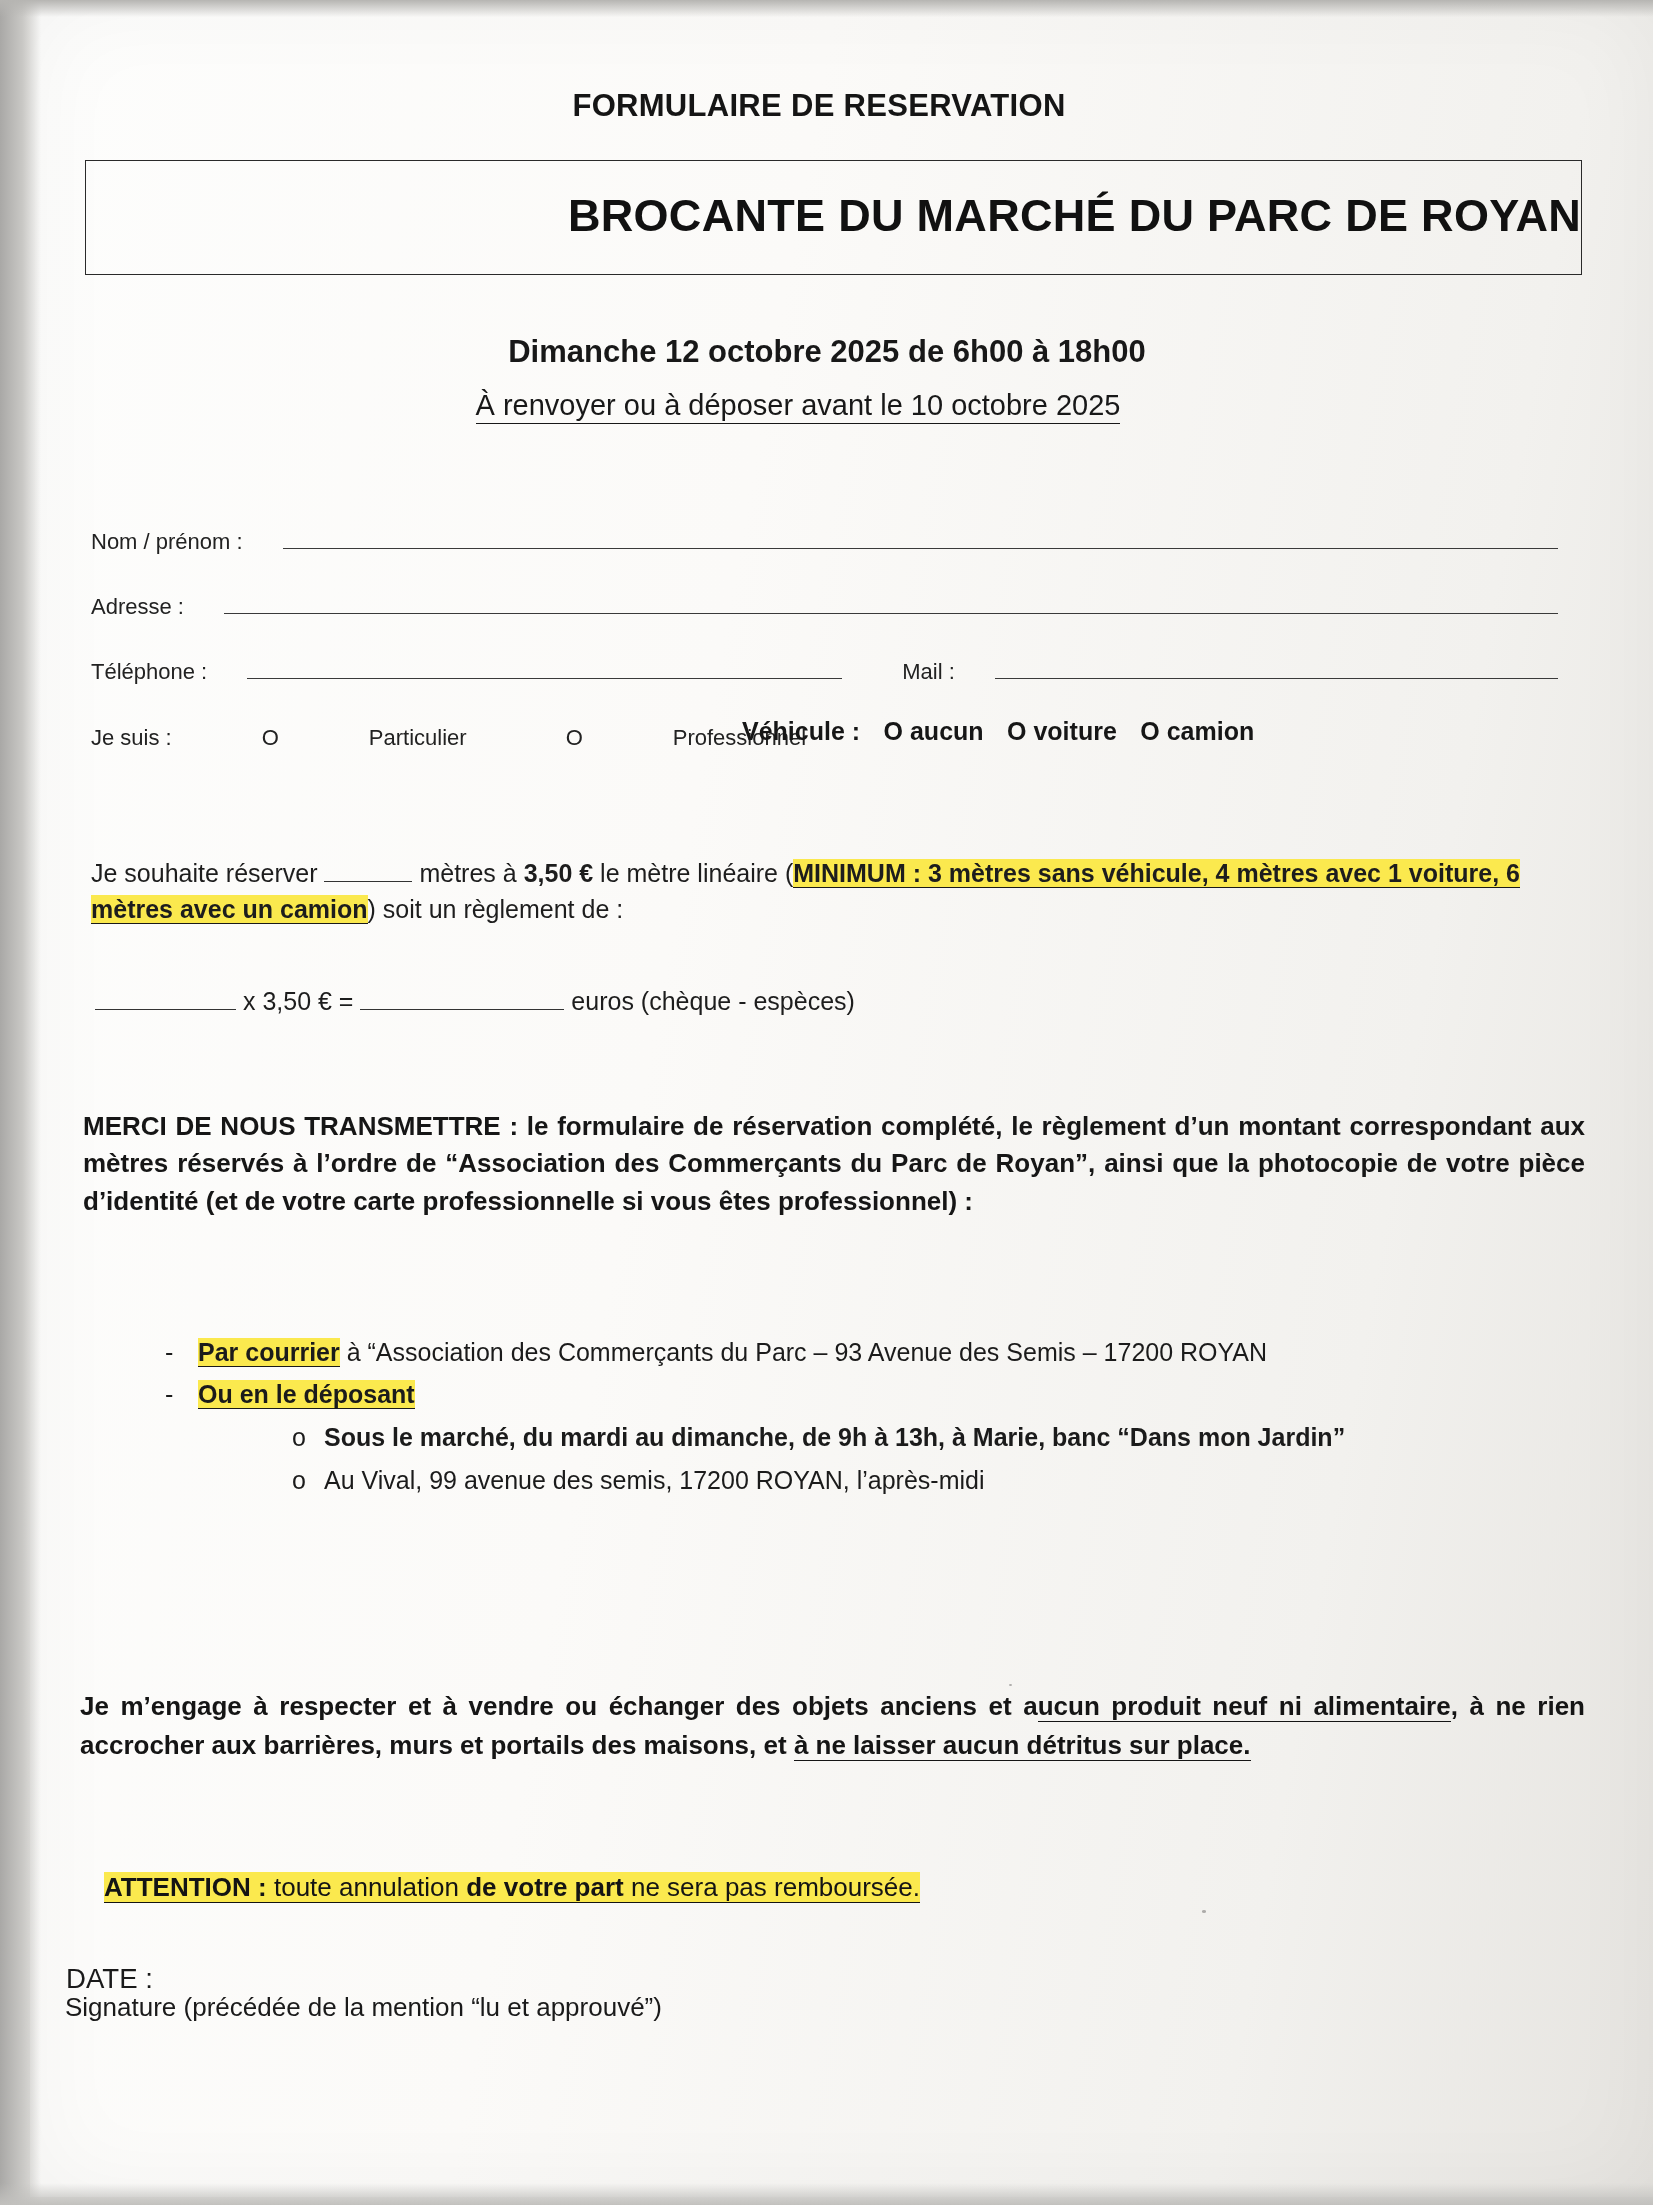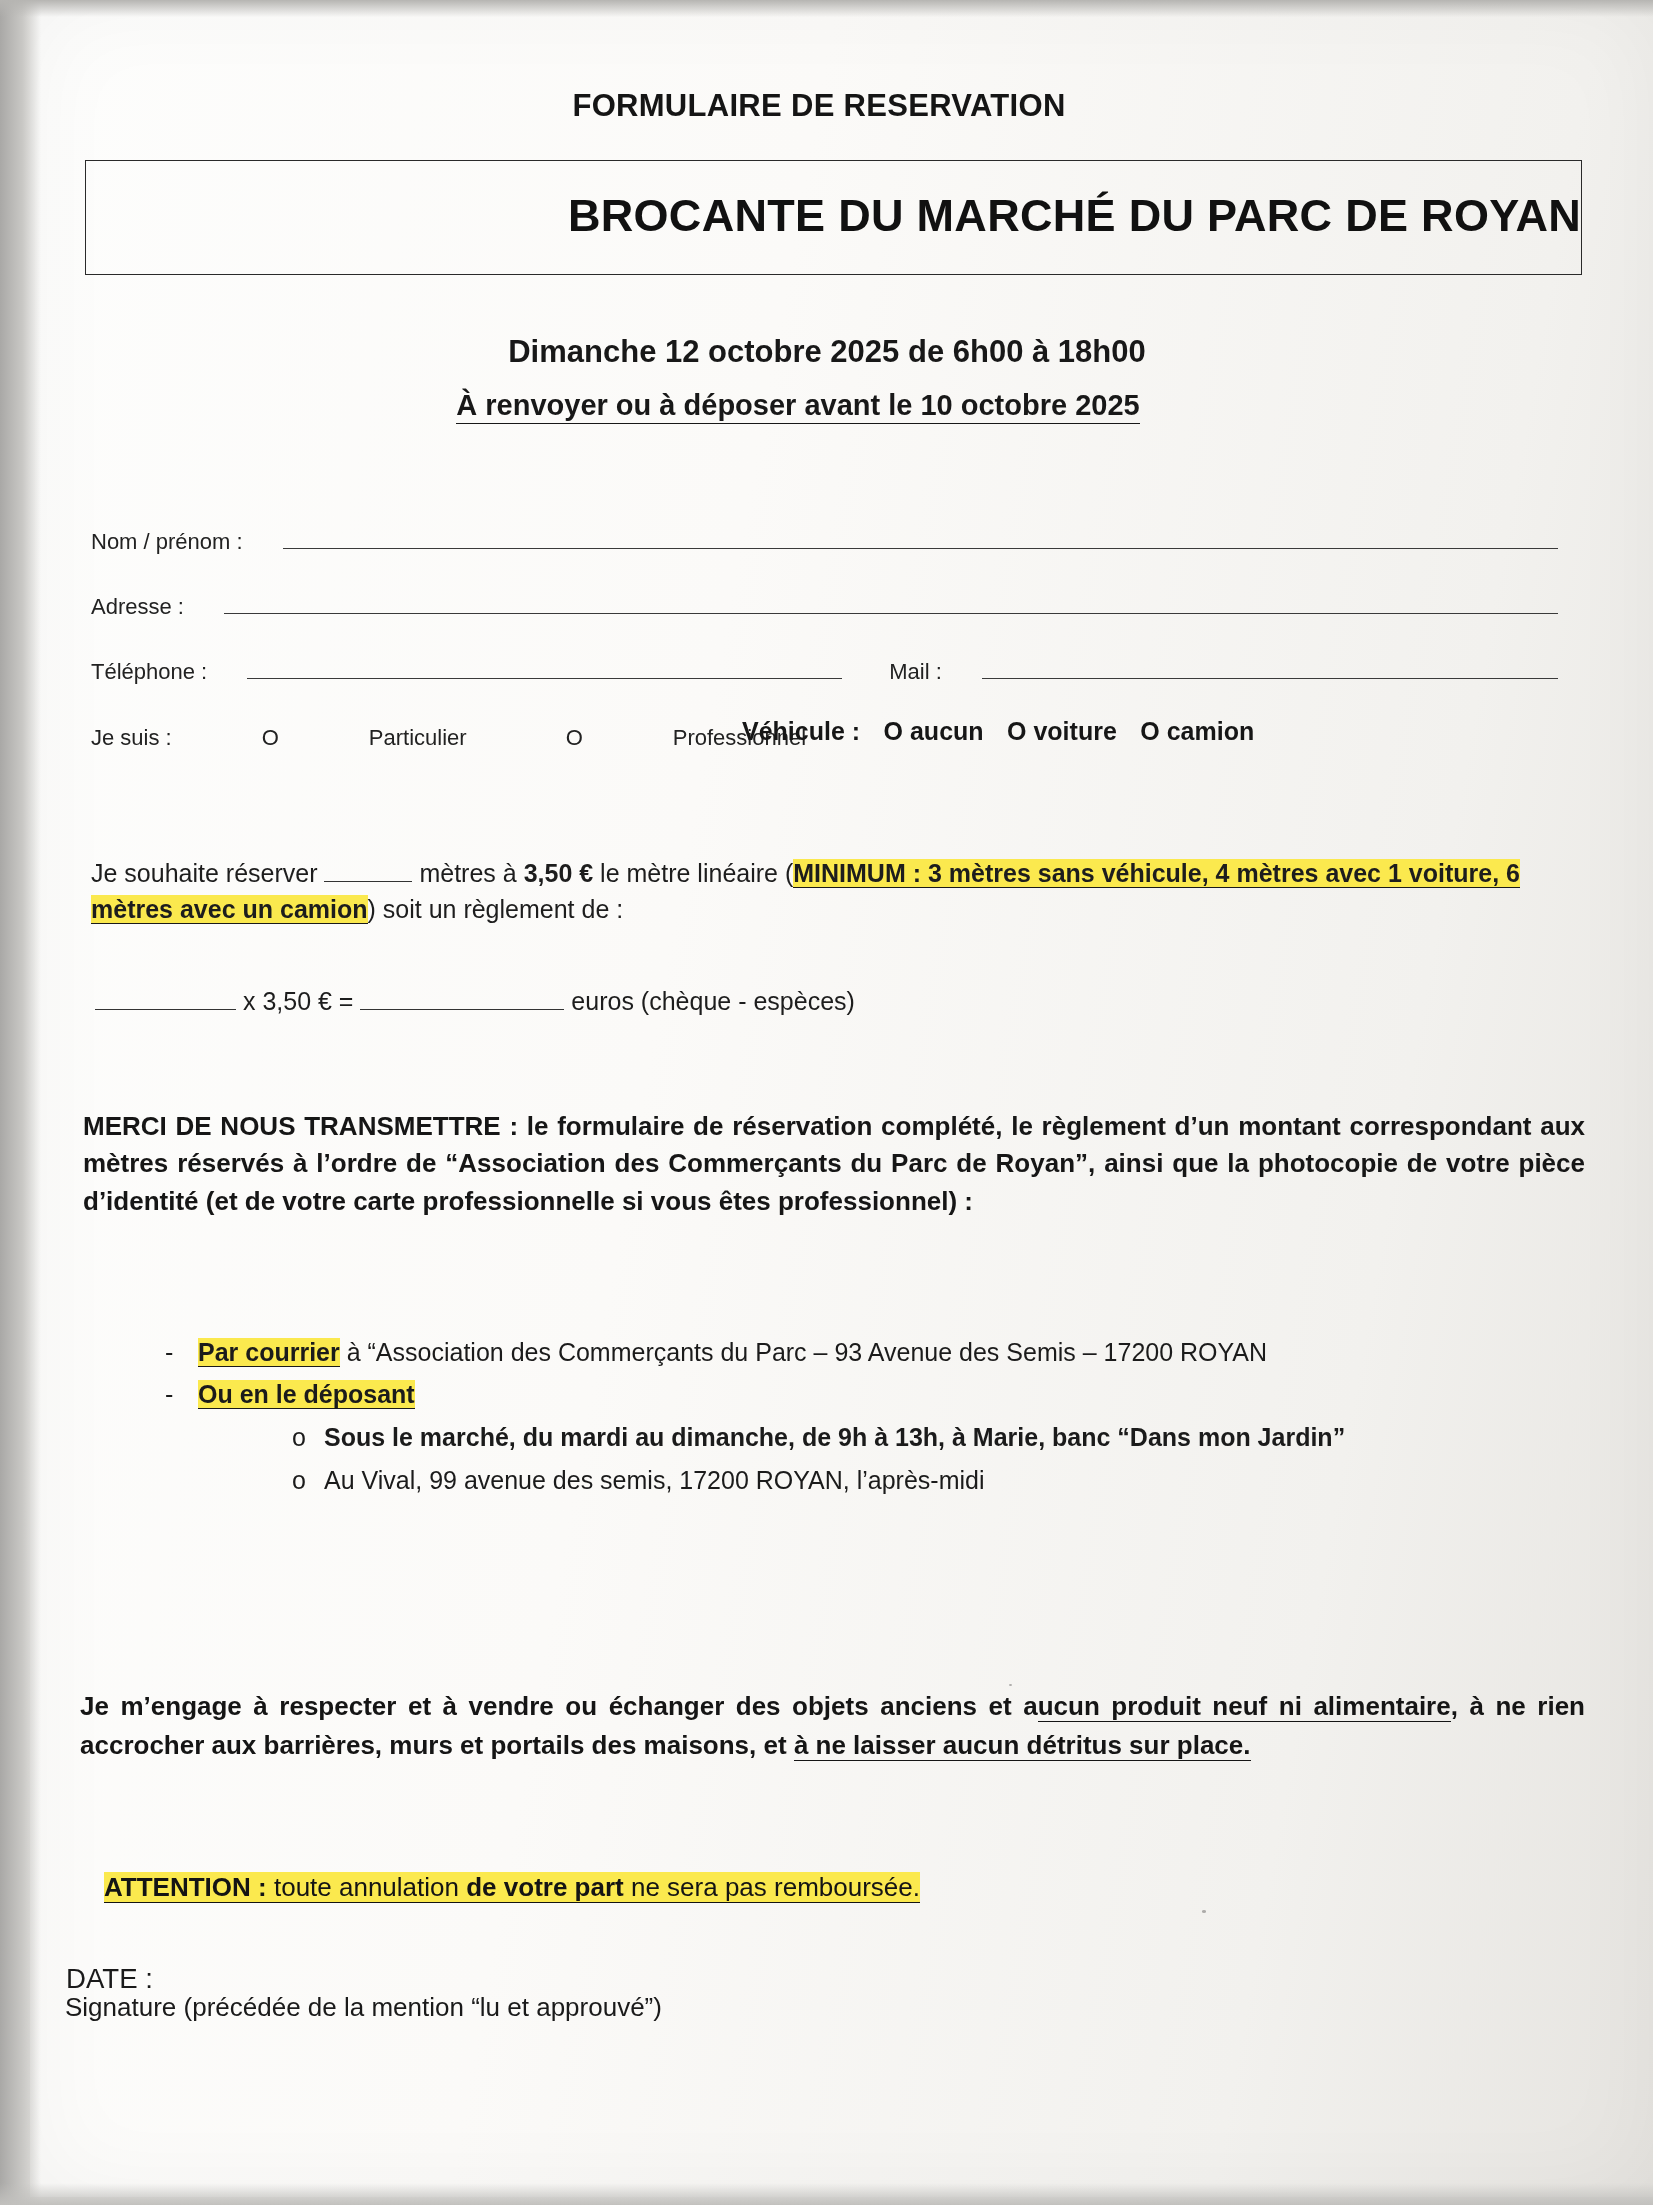--- a/index.html
+++ b/index.html
@@ -102,21 +102,21 @@
     color: #181818;
     margin-top: 25px;
   }
   .deadline-line {
     position: absolute;
     top: 389px;
     left: 0;
     width: 1596px;
     text-align: center;
     font-size: 29px;
-    font-weight: bold;
+    font-weight: normal;
     color: #181818;
   }
   .deadline-line span {
     border-bottom: 1.7px solid #181818;
     padding-bottom: 2.2px;
   }
 
   
   .field {
     position: absolute;
@@ -306,21 +306,21 @@
     </div>
 
     <div class="field f-adr">
       <span class="lbl">Adresse :</span>
       <span class="rule" style="flex:1;"></span>
     </div>
 
     <div class="field f-tel">
       <span class="lbl">Téléphone :</span>
       <span class="rule" style="width:595px;"></span>
-      <span class="lbl" style="margin-left:7px;">Mail :</span>
+      <span class="lbl" style="margin-left:20px;">Mail :</span>
       <span class="rule" style="flex:1;"></span>
     </div>
 
     <div class="field f-suis">
       <span class="lbl">Je suis :</span>
       <span class="seg-sep"></span>
       <span>O</span>
       <span class="seg-sep"></span>
       <span>Particulier</span>
       <span class="seg-sep" style="width:19px;"></span>

